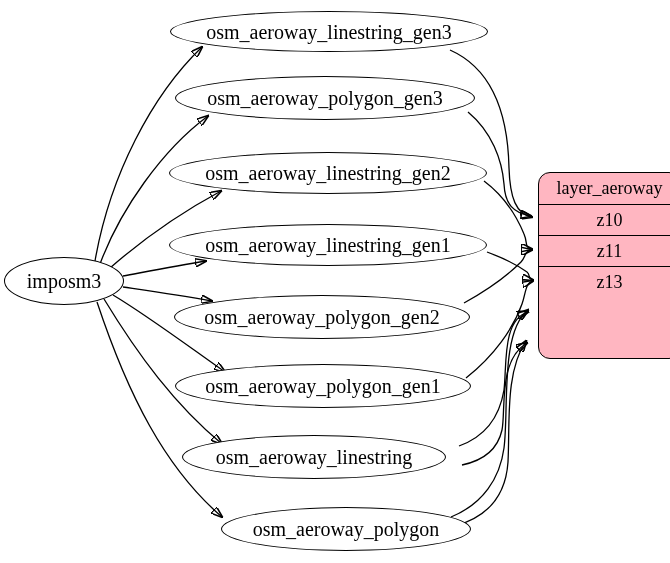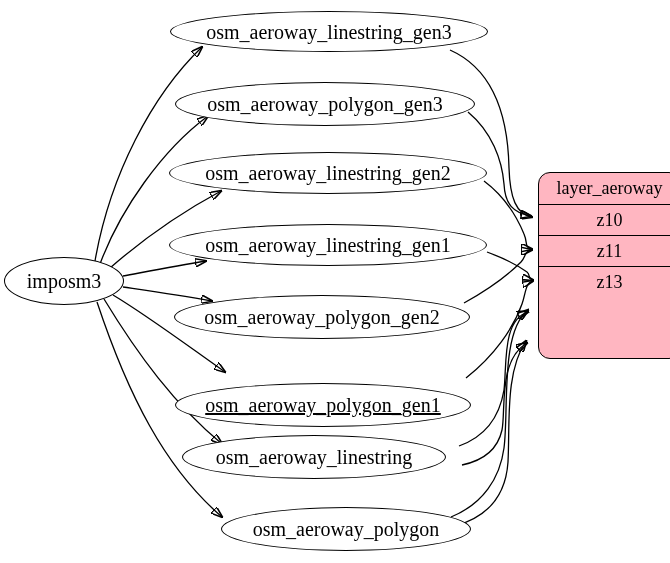--- a/index.html
+++ b/index.html
@@ -58,33 +58,33 @@
     <path d="M455,526 C491,516 506,492 508,462 C510,424 505,372 526,341" marker-end="url(#ah)"></path>
   </svg>
 
   <div class="node" style="left:4px;top:257px;width:120px;height:48px;">
     <span>imposm3</span>
   </div>
 
   <div class="node" style="left:170px;top:11px;width:318px;height:41px;">
     <span>osm_aeroway_linestring_gen3</span>
   </div>
-  <div class="node" style="left:175px;top:82px;width:300px;height:44px;text-align:center;">
+  <div class="node" style="left:175px;top:76px;width:300px;height:44px;text-align:center;">
     <span>osm_aeroway_polygon_gen3</span>
   </div>
   <div class="node" style="left:169px;top:152px;width:318px;height:42px;">
     <span>osm_aeroway_linestring_gen2</span>
   </div>
   <div class="node" style="left:169px;top:224px;width:318px;height:42px;">
     <span>osm_aeroway_linestring_gen1</span>
   </div>
   <div class="node" style="left:174px;top:295px;width:296px;height:44px;">
     <span>osm_aeroway_polygon_gen2</span>
   </div>
-  <div class="node" style="left:175px;top:383px;width:296px;height:44px;text-decoration:underline;">
+  <div class="node" style="left:175px;top:364px;width:296px;height:44px;">
     <span>osm_aeroway_polygon_gen1</span>
   </div>
   <div class="node" style="left:182px;top:435px;width:264px;height:44px;">
     <span>osm_aeroway_linestring</span>
   </div>
   <div class="node" style="left:221px;top:507px;width:250px;height:44px;">
     <span>osm_aeroway_polygon</span>
   </div>
 
   <div class="record">

